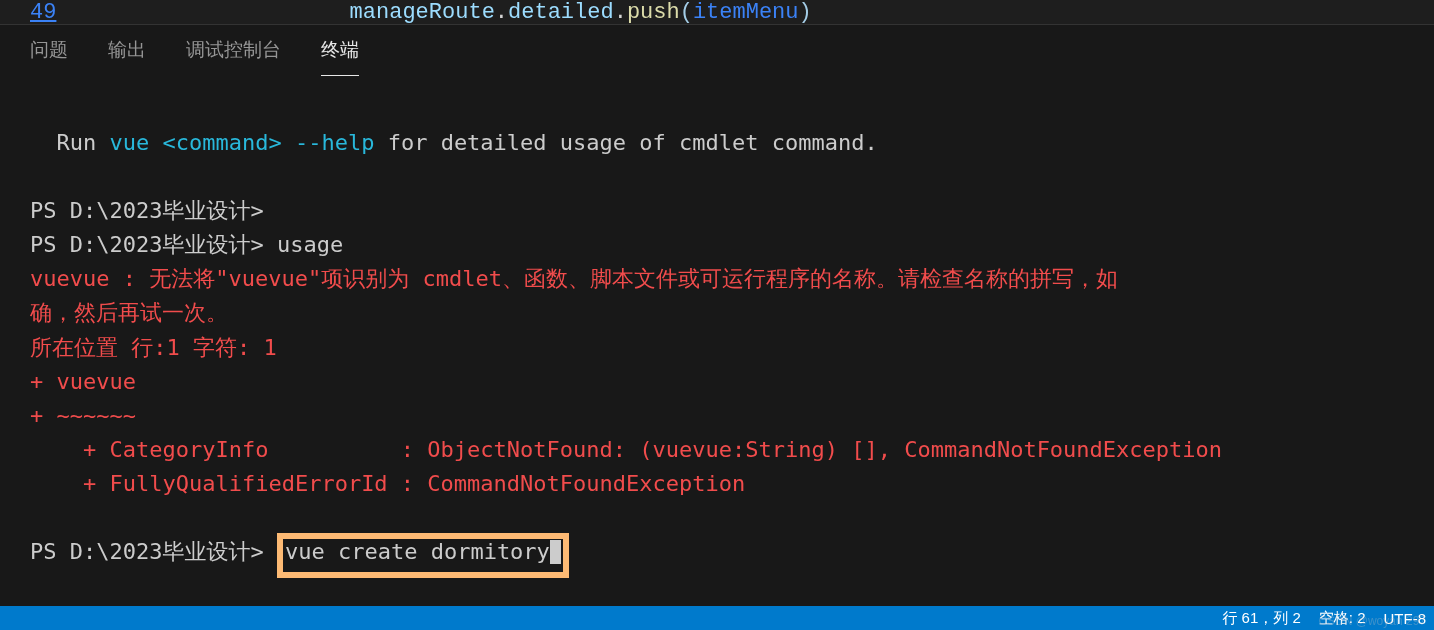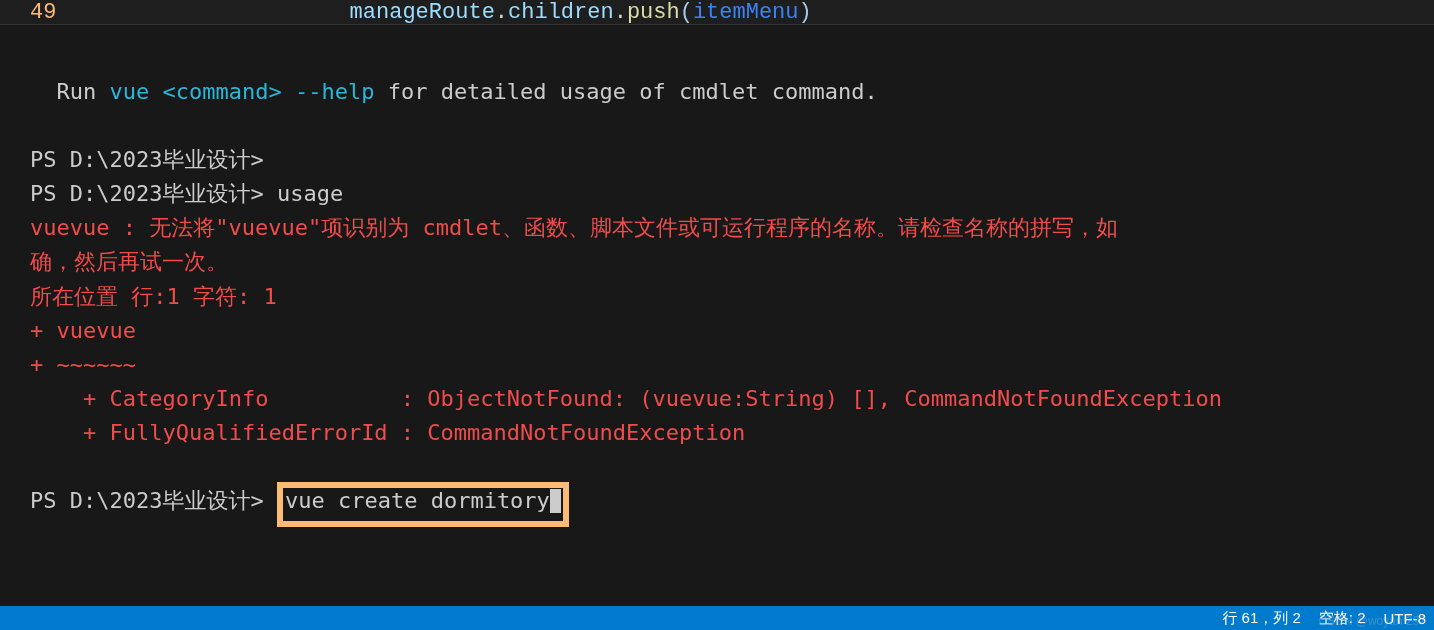--- a/index.html
+++ b/index.html
@@ -19,21 +19,22 @@
     .editor-peek {
       height: 24px;
       background: #1e1e1e;
       padding-left: 30px;
       color: #858585;
       font-size: 22px;
       overflow: hidden;
       white-space: nowrap;
     }
     .editor-peek .line-num {
-      color: #fdba74;
+      color: #3b82f6;
+      text-decoration: underline;
     }
     .editor-peek .code-method {
       color: #9cdcfe;
       margin-left: 280px;
     }
     .editor-peek .code-method .method-call {
       color: #dcdcaa;
     }
     .editor-peek .code-method .paren {
       color: #a4cde6;
@@ -112,24 +113,30 @@
       font-size: 12px;
       font-family: sans-serif;
       z-index: 10;
     }
   </style>
 </head>
 <body>
 
 <div class="editor-peek">
   <span class="line-num">49</span>
-  <span class="code-method"><span>manageRoute</span><span class="dot">.</span><span>children</span><span class="dot">.</span><span class="method-call">push</span><span class="paren">(</span><span class="param">itemMenu</span><span class="paren">)</span></span>
+  <span class="code-method"><span>manageRoute</span><span class="dot">.</span><span>detailed</span><span class="dot">.</span><span class="method-call">push</span><span class="paren">(</span><span class="param">itemMenu</span><span class="paren">)</span></span>
 </div>
 
 <div class="panel">
+  <div class="tabs">
+    <div class="tab">问题</div>
+    <div class="tab">输出</div>
+    <div class="tab">调试控制台</div>
+    <div class="tab active">终端</div>
+  </div>
 
   <div class="terminal-content"><span class="term-white">  Run </span><span class="term-cyan">vue </span><span class="term-cyan">&lt;command&gt; </span><span class="term-cyan">--help</span><span class="term-white"> for detailed usage of cmdlet command.</span>
 
 <span class="term-white">PS D:\2023毕业设计&gt;</span>
 <span class="term-white">PS D:\2023毕业设计&gt; </span><span class="term-white">usage</span>
 <span class="term-red">vuevue : 无法将"vuevue"项识别为 cmdlet、函数、脚本文件或可运行程序的名称。请检查名称的拼写，如</span>
 <span class="term-red">确，然后再试一次。</span>
 <span class="term-red">所在位置 行:1 字符: 1</span>
 <span class="term-red">+ vuevue</span>
 <span class="term-red">+ ~~~~~~</span>

